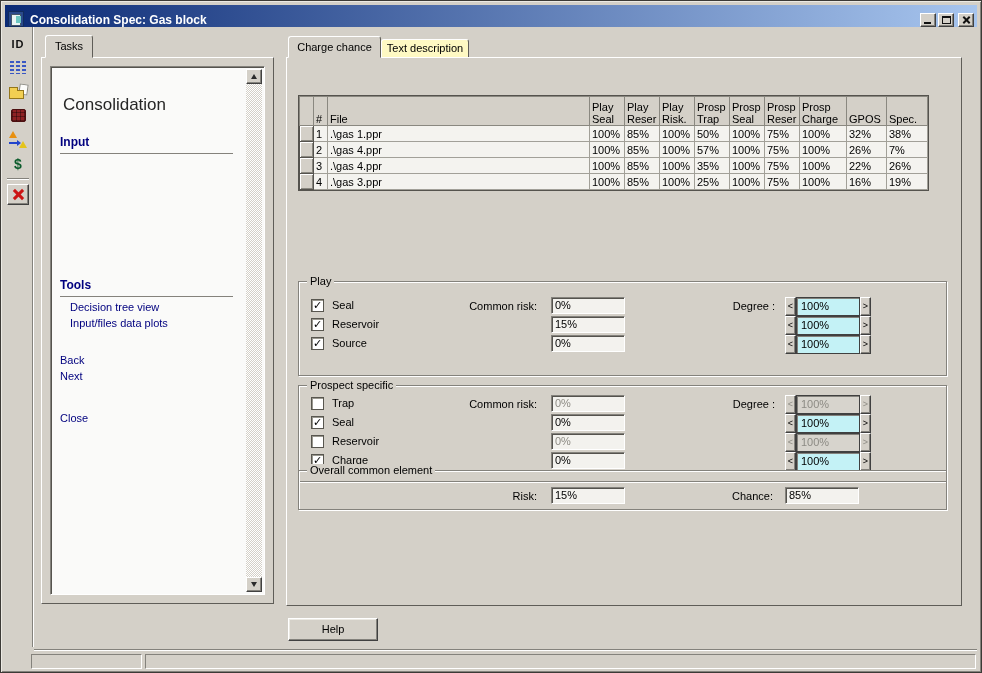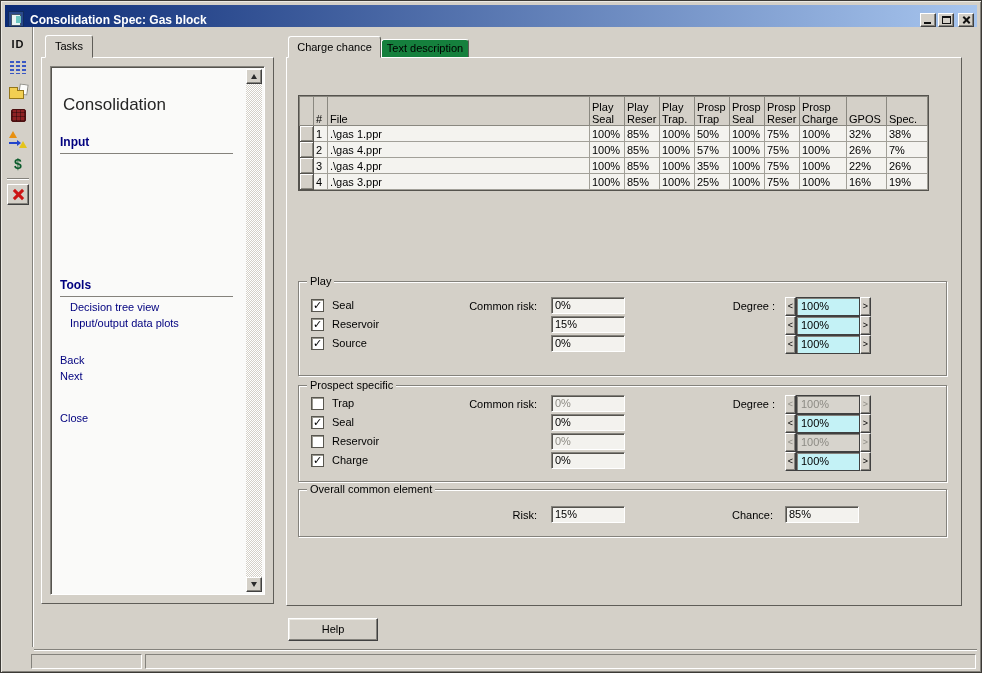--- a/index.html
+++ b/index.html
@@ -73,21 +73,21 @@
     border:1px solid; border-color:#fff #5f5d58 #d4d0c8 #fff; border-radius:3px 3px 0 0;
     text-align:center; cursor:default;
   }
   .pane {
     position:absolute; background:#d4d0c8; z-index:2;
     border:1px solid; border-color:#fff #5f5d58 #5f5d58 #fff;
   }
   .tasks-tab { left:44px; top:34px; width:48px; height:23px; line-height:21px; }
   .tasks-pane { left:40px; top:56px; width:233px; height:547px; }
   .tab-common { left:287px; top:35px; width:93px; height:22px; line-height:20px; }
-  .tab-text   { left:380px; top:38px; width:88px; height:19px; line-height:17px; border-bottom:1px solid #fff; background:#15803d; z-index:1; }
+  .tab-text   { left:380px; top:38px; width:88px; height:19px; line-height:17px; border-bottom:1px solid #fff; background:#fef9c3; z-index:1; }
   .content-pane { left:285px; top:56px; width:676px; height:549px; }
   
   .tasks-white {
     position:absolute; left:8px; top:8px; width:215px; height:529px;
     background:#fafaf9;
     border:1px solid; border-color:#84827c #fff #fff #84827c;
     box-shadow: inset 1px 1px 0 #55534e;
     overflow:hidden;
     text-decoration:underline;
   }
@@ -198,21 +198,21 @@
   <div class="tab tasks-tab"><span>Tasks</span></div>
   <div class="pane tasks-pane">
     <div class="tasks-white">
       <div class="tp-heading">Consolidation</div>
 
       <div class="tp-sec-title" style="top:68px">Input</div>
 
       <div class="tp-sec-title" style="top:211px">Tools</div>
       <div class="tp-links" style="top:232px">
         <span class="lnk">Decision tree view</span>
-        <span class="lnk">Input/output data plots</span>
+        <span class="lnk">Input/files data plots</span>
       </div>
 
       <span class="nav-lnk" style="position:absolute;left:9px;top:285px">Back</span>
       <span class="nav-lnk" style="position:absolute;left:9px;top:301px">Next</span>
       <span class="nav-lnk" style="position:absolute;left:9px;top:343px">Close</span>
 
       <div class="vscroll">
         <span class="sbtn up">
             <span class="tri-up"></span>
           </span>
@@ -255,21 +255,21 @@
           <th>
                 <div>Play</div>
                 <div>Seal</div>
               </th>
           <th>
                 <div>Play</div>
                 <div>Reser</div>
               </th>
           <th>
                 <div>Play</div>
-                <div>Trap.</div>
+                <div>Risk.</div>
               </th>
           <th>
                 <div>Prosp</div>
                 <div>Trap</div>
               </th>
           <th>
                 <div>Prosp</div>
                 <div>Seal</div>
               </th>
           <th>
@@ -422,21 +422,21 @@
         <span class="cblabel">Charge</span>
         <span class="field" style="left:252px">0%</span>
         <span class="spinner" style="left:486px">
           <span class="spbtn">&lt;</span>
           <span class="spfield">100%</span>
           <span class="spbtn">&gt;</span>
         </span>
       </div>
     </div>
 
-    <div class="grp" style="top:431px;height:48px">
+    <div class="grp" style="top:412px;height:40px">
       <span class="gtitle">Overall common element</span>
       <div class="frow" style="top:16px">
         <span class="rlabel" style="left:100px;width:138px">Risk:</span>
         <span class="field" style="left:252px">15%</span>
         <span class="rlabel" style="left:400px;width:74px">Chance:</span>
         <span class="field" style="left:486px">85%</span>
       </div>
     </div>
 
   </div>

